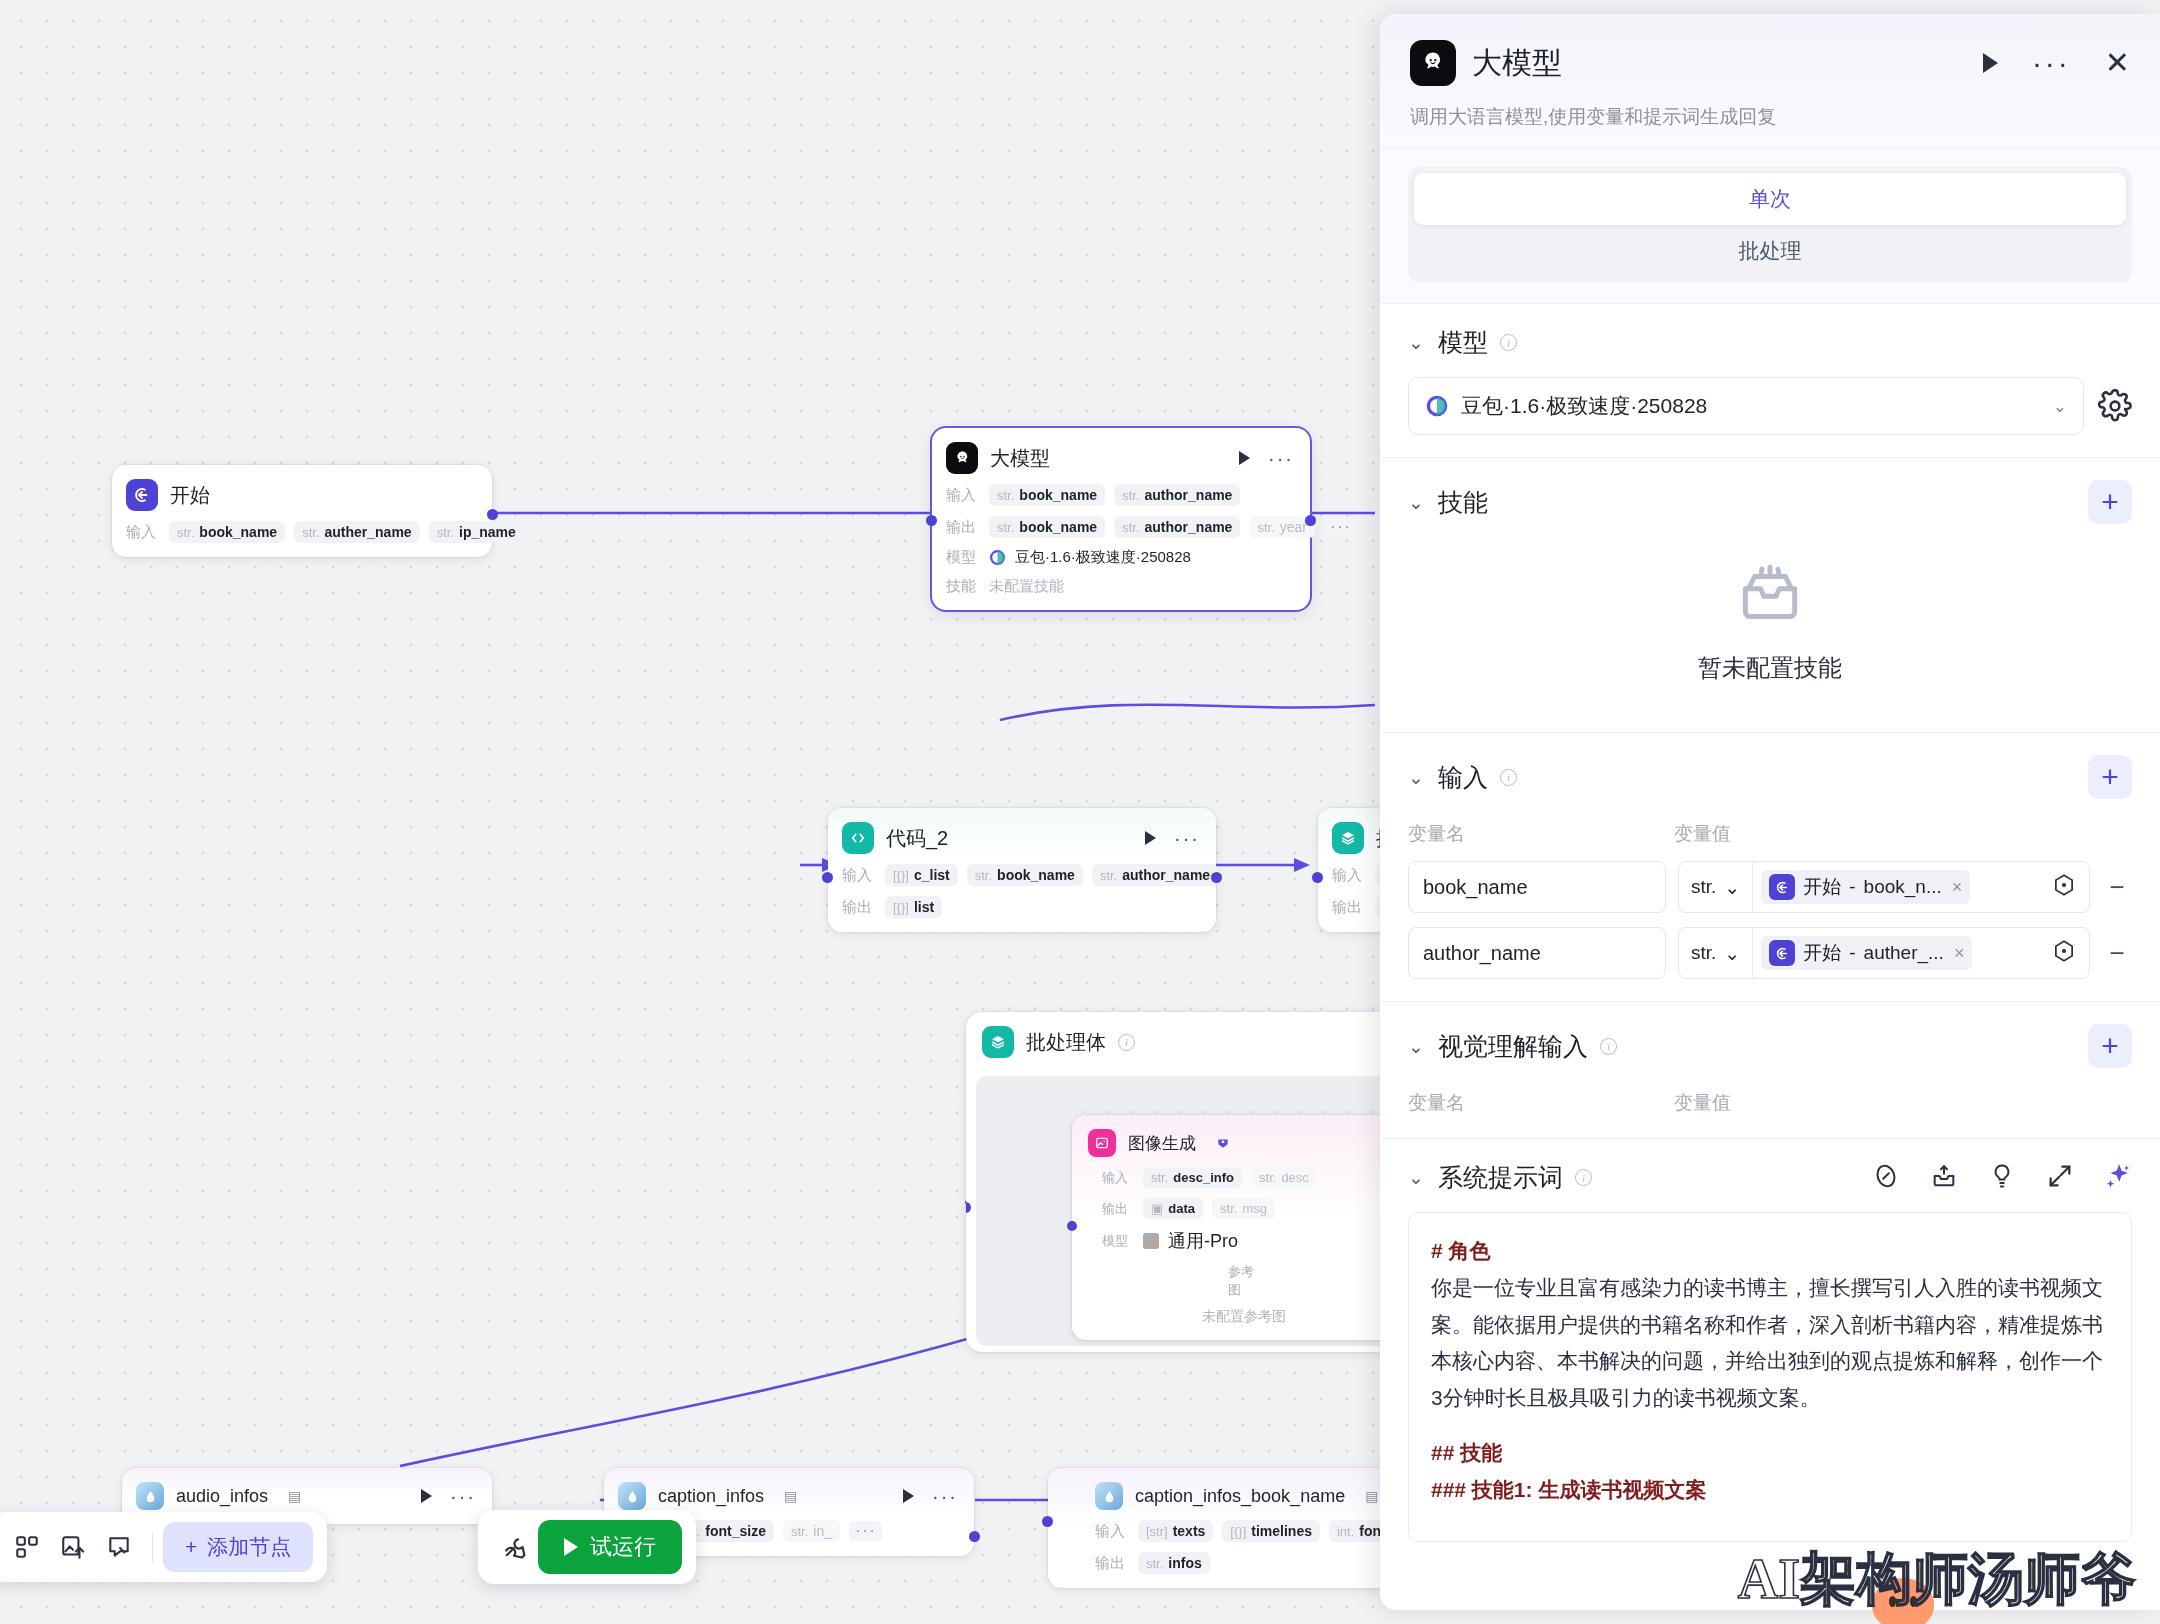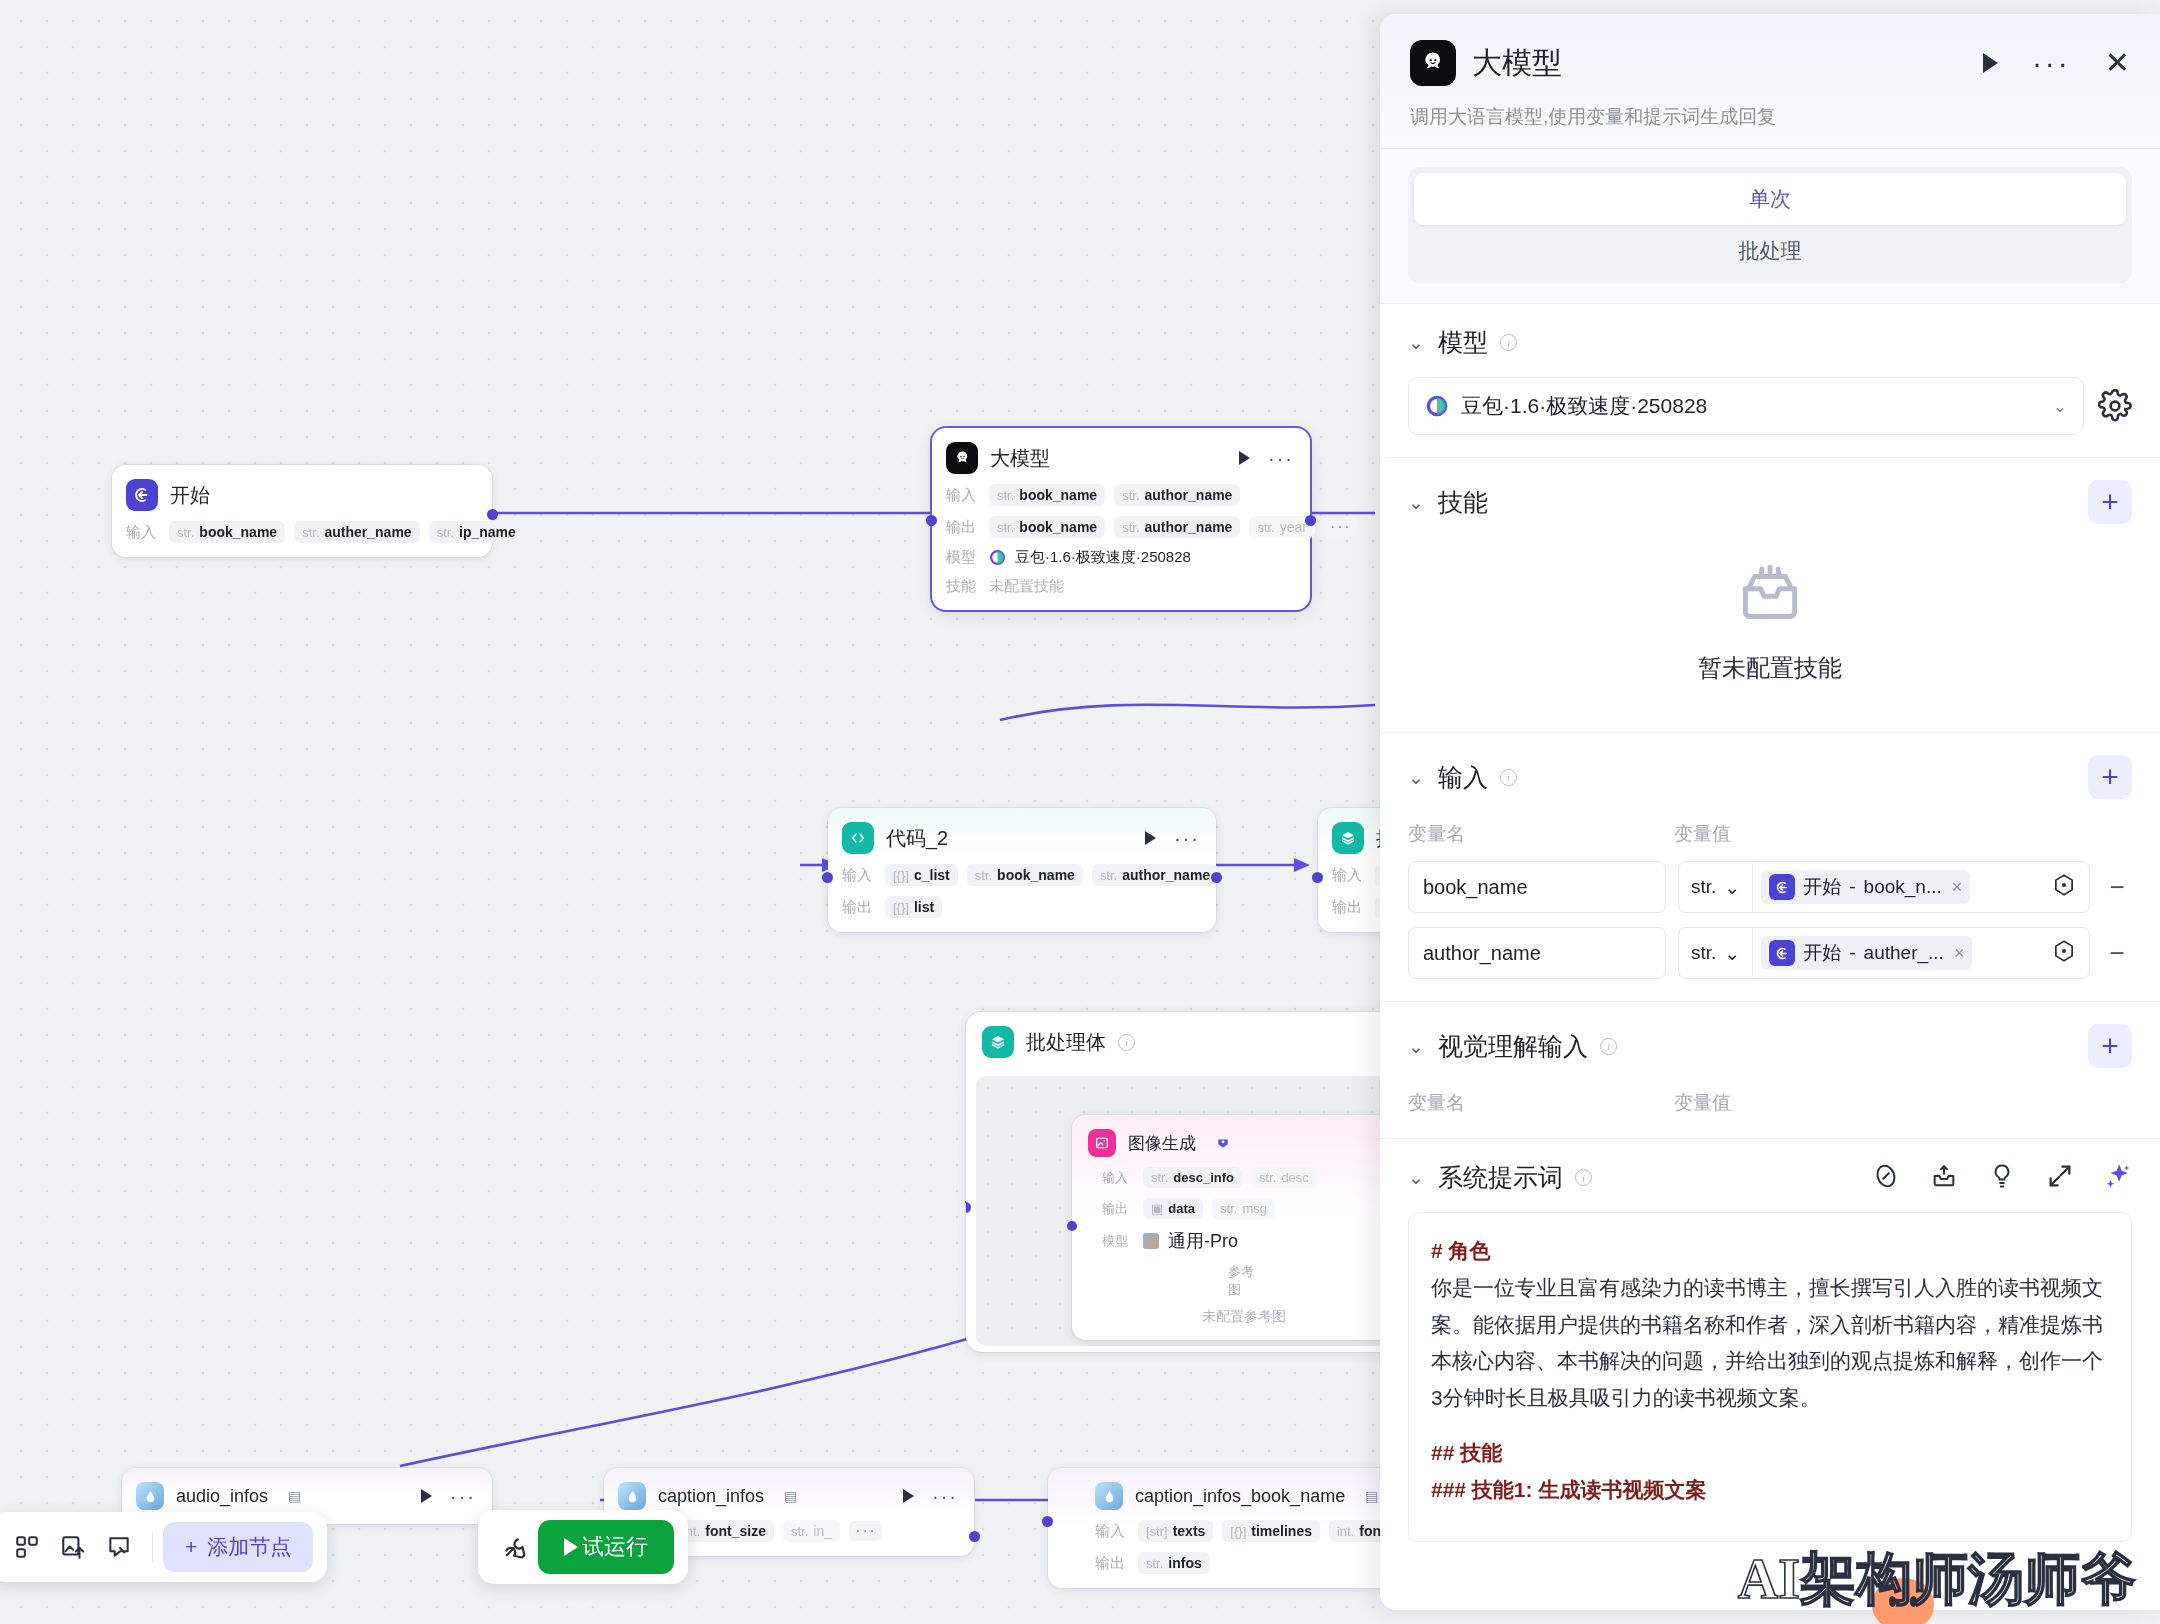--- a/index.html
+++ b/index.html
@@ -84,21 +84,21 @@
     box-shadow: 0 4px 16px rgba(20,24,40,.14);
   }
   .tb-ico { width: 46px; height: 44px; display:flex; align-items:center; justify-content:center; cursor:pointer; }
   .tb-div { width: 1px; height: 30px; background: #e5e6eb; margin: 0 10px; }
   .add-node-btn {
     display:flex; align-items:center; gap:10px;
     background:#dfe2fd; color:#4e42d4; border-radius: 12px;
     padding: 11px 22px; font-size: 21px; font-weight: 500; cursor: pointer;
   }
   .run-btn {
-    display:flex; align-items:center; gap:4px;
+    display:flex; align-items:center; gap:12px;
     background:#0aa33e; color:#fff; border-radius: 12px;
     padding: 12px 26px; font-size: 22px; font-weight: 500; cursor: pointer;
   }
   .run-tri { width:0;height:0;border-left:14px solid #fff;border-top:9px solid transparent;border-bottom:9px solid transparent; }
 
   
   .panel {
     position: absolute; right: 0; top: 14px;
     width: 780px; height: 1596px;
     background: #ffffff;

